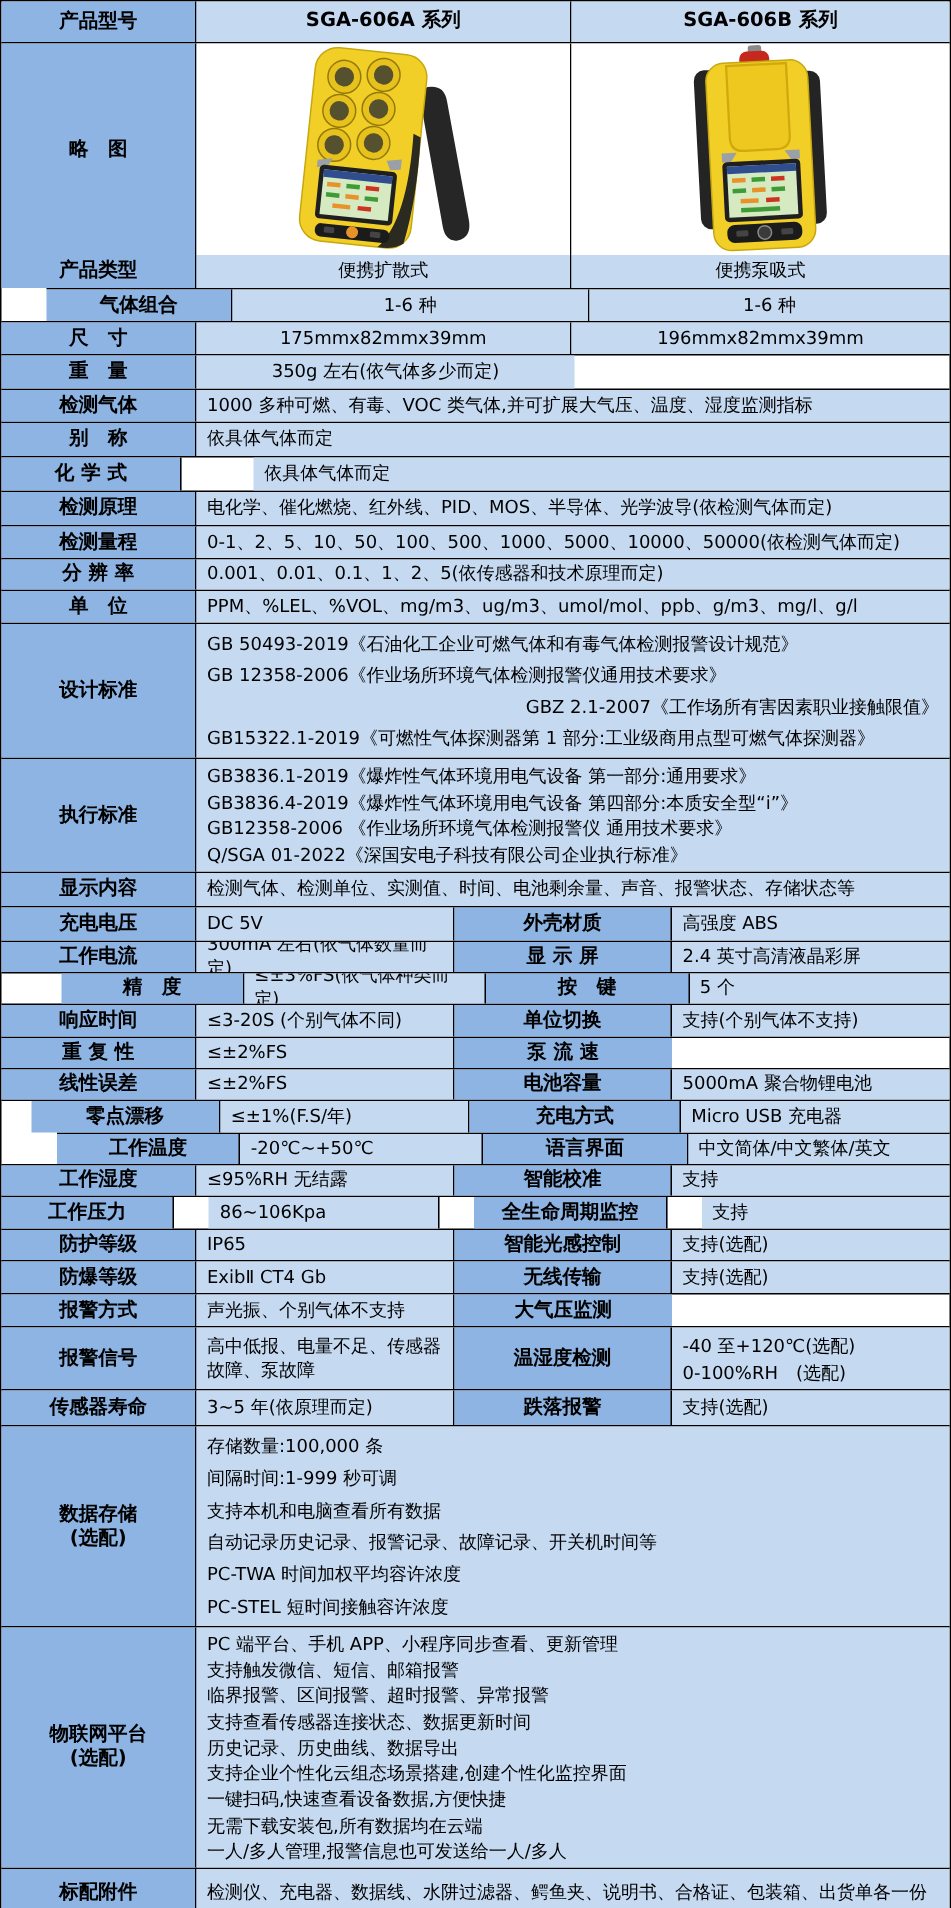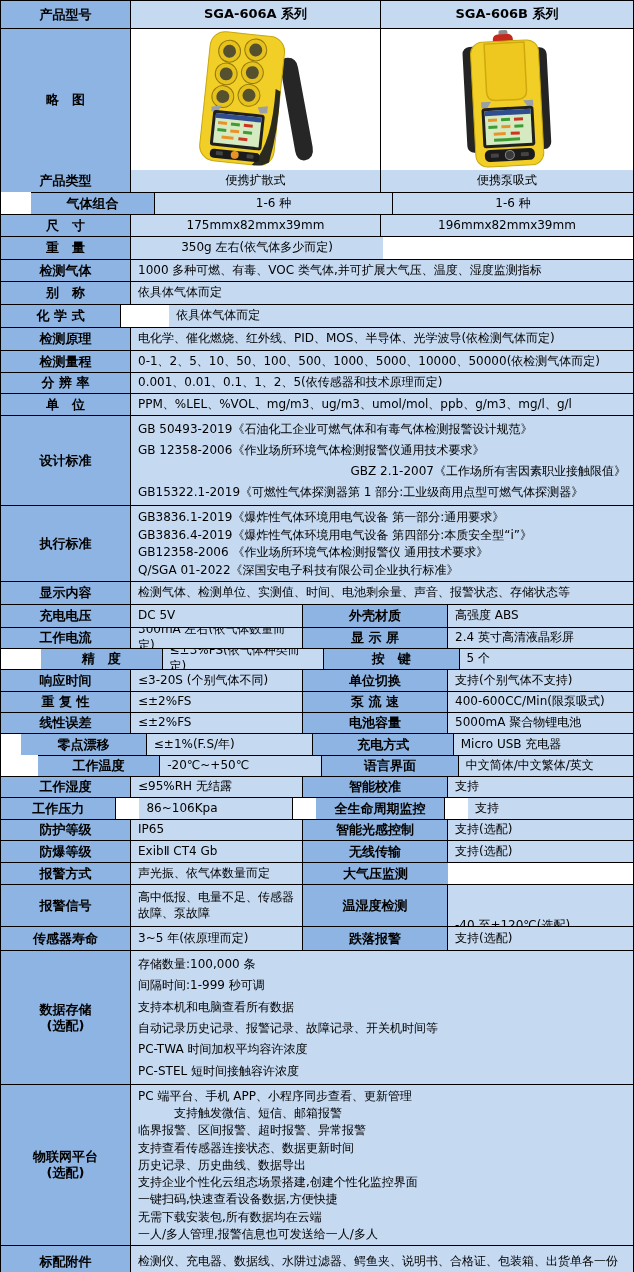--- a/index.html
+++ b/index.html
@@ -211,21 +211,20 @@
       <div class="row" style="height: 22px;">
         <div class="cell lab w-label">响应时间</div>
         <div class="cell val left w-v1">≤3-20S (个别气体不同)</div>
         <div class="cell lab w-l2">单位切换</div>
         <div class="cell val left w-v2">支持(个别气体不支持)</div>
       </div>
       <div class="row" style="height: 21px;">
         <div class="cell lab w-label">重 复 性</div>
         <div class="cell val left w-v1">≤±2%FS</div>
         <div class="cell lab w-l2">泵 流 速</div>
-        <div class="cell val left w-v2">400-600CC/Min(限泵吸式)</div>
       </div>
       <div class="row" style="height: 21px;">
         <div class="cell lab w-label">线性误差</div>
         <div class="cell val left w-v1">≤±2%FS</div>
         <div class="cell lab w-l2">电池容量</div>
         <div class="cell val left w-v2">5000mA 聚合物锂电池</div>
       </div>
       <div class="row" style="height: 22px; padding-left: 20px;">
         <div class="cell lab w-label">零点漂移</div>
         <div class="cell val left w-v1">≤±1%(F.S/年)</div>
@@ -257,29 +256,29 @@
         <div class="cell val left w-v2">支持(选配)</div>
       </div>
       <div class="row" style="height: 22px;">
         <div class="cell lab w-label">防爆等级</div>
         <div class="cell val left w-v1">ExibⅡ CT4 Gb</div>
         <div class="cell lab w-l2">无线传输</div>
         <div class="cell val left w-v2">支持(选配)</div>
       </div>
       <div class="row" style="height: 22px;">
         <div class="cell lab w-label">报警方式</div>
-        <div class="cell val left w-v1">声光振、依气体数量而定</div>
+        <div class="cell val left w-v1">声光振、个别气体不支持</div>
         <div class="cell lab w-l2">大气压监测</div>
       </div>
       <div class="row" style="height: 42px;">
         <div class="cell lab w-label">报警信号</div>
         <div class="cell val left w-v1">高中低报、电量不足、传感器故障、泵故障</div>
         <div class="cell lab w-l2">温湿度检测</div>
         <div class="cell val linesbox w-v2">
-          <div style="height: 18px; line-height: 18px; margin-top: 28px;">-40 至+120℃(选配)</div>
+          <div style="height: 18px; line-height: 18px;">-40 至+120℃(选配)</div>
           <div style="height: 18px; line-height: 18px;">0-100%RH　(选配)</div>
         </div>
       </div>
       <div class="row" style="height: 24px;">
         <div class="cell lab w-label">传感器寿命</div>
         <div class="cell val left w-v1">3~5 年(依原理而定)</div>
         <div class="cell lab w-l2">跌落报警</div>
         <div class="cell val left w-v2">支持(选配)</div>
       </div>
       <div class="row" style="height: 134px;">
@@ -296,21 +295,21 @@
           <div style="height: 21.3333px; line-height: 21.3333px;">PC-STEL 短时间接触容许浓度</div>
         </div>
       </div>
       <div class="row" style="height: 161px;">
         <div class="cell lab w-label">
           <div>物联网平台</div>
           <div>(选配)</div>
         </div>
         <div class="cell val linesbox w-full">
           <div style="height: 17.2222px; line-height: 17.2222px;">PC 端平台、手机 APP、小程序同步查看、更新管理</div>
-          <div style="height: 17.2222px; line-height: 17.2222px; margin-left: 36px;">支持触发微信、短信、邮箱报警</div>
+          <div style="height: 17.2222px; line-height: 17.2222px;">支持触发微信、短信、邮箱报警</div>
           <div style="height: 17.2222px; line-height: 17.2222px;">临界报警、区间报警、超时报警、异常报警</div>
           <div style="height: 17.2222px; line-height: 17.2222px;">支持查看传感器连接状态、数据更新时间</div>
           <div style="height: 17.2222px; line-height: 17.2222px;">历史记录、历史曲线、数据导出</div>
           <div style="height: 17.2222px; line-height: 17.2222px;">支持企业个性化云组态场景搭建,创建个性化监控界面</div>
           <div style="height: 17.2222px; line-height: 17.2222px;">一键扫码,快速查看设备数据,方便快捷</div>
           <div style="height: 17.2222px; line-height: 17.2222px;">无需下载安装包,所有数据均在云端</div>
           <div style="height: 17.2222px; line-height: 17.2222px;">一人/多人管理,报警信息也可发送给一人/多人</div>
         </div>
       </div>
       <div class="row" style="height: 32px;">

